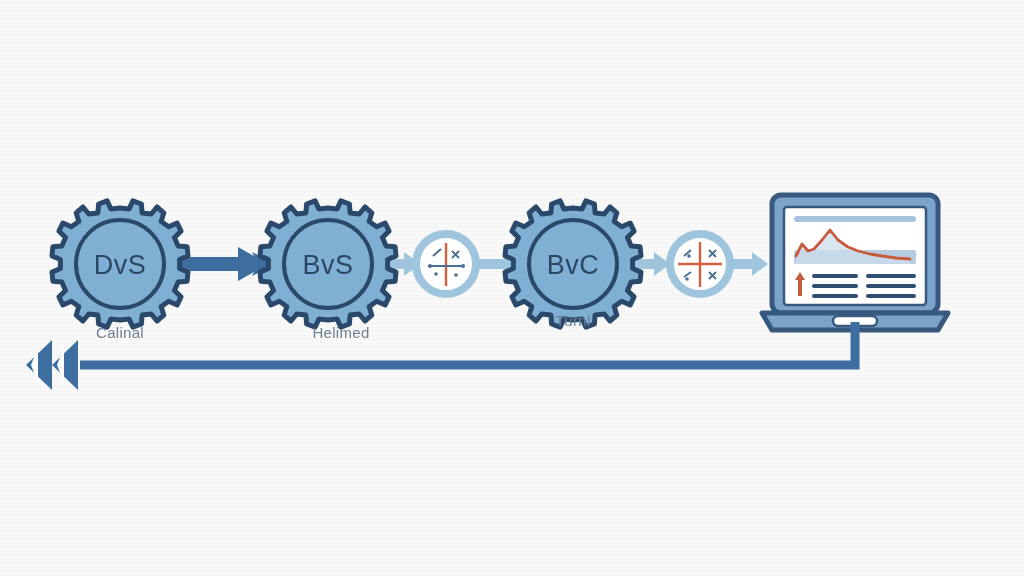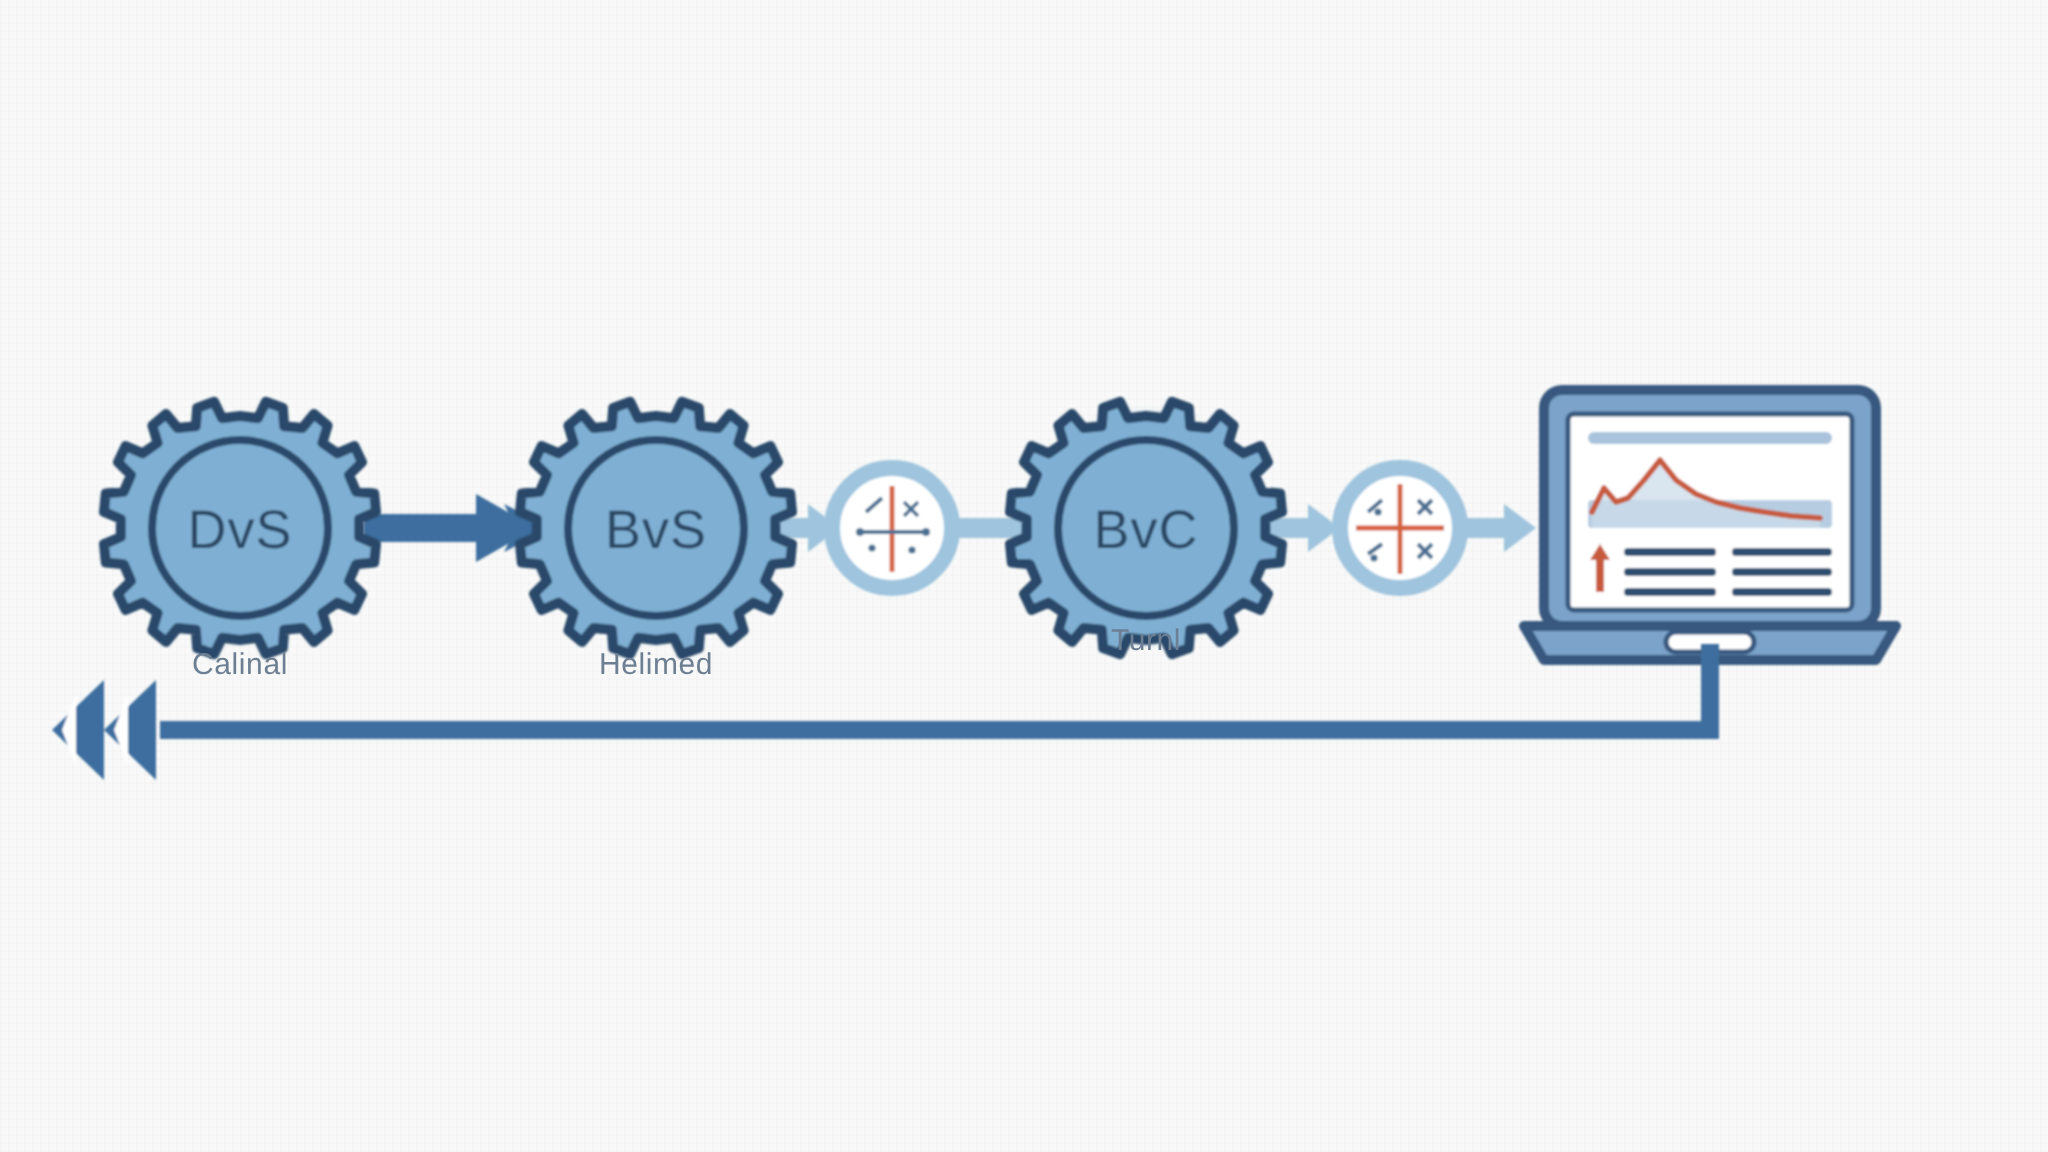--- a/index.html
+++ b/index.html
@@ -212,16 +212,16 @@
       <g filter="url(#soften)">
         <path d="M 78 340 L 78 390 L 52 365 Z" fill="#3c6e9f"></path>
         <path d="M 52 340 L 52 390 L 26 365 Z" fill="#3c6e9f"></path>
         <path d="M 38 347 L 38 383 L 31 365 Z" fill="#ffffff"></path>
         <path d="M 64 347 L 64 383 L 57 365 Z" fill="#ffffff"></path>
       </g>
     </g>
   </svg>
 
   <div class="node-label" style="left:70px; top:324px; width:100px;">Calinal</div>
-  <div class="node-label" style="left:278px; top:324px; width:100px;">Helimed</div>
+  <div class="node-label" style="left:291px; top:324px; width:100px;">Helimed</div>
   <div class="node-label" style="left:523px; top:312px; width:100px;">Turnl</div>
 
 </div>
 
 </body></html>

